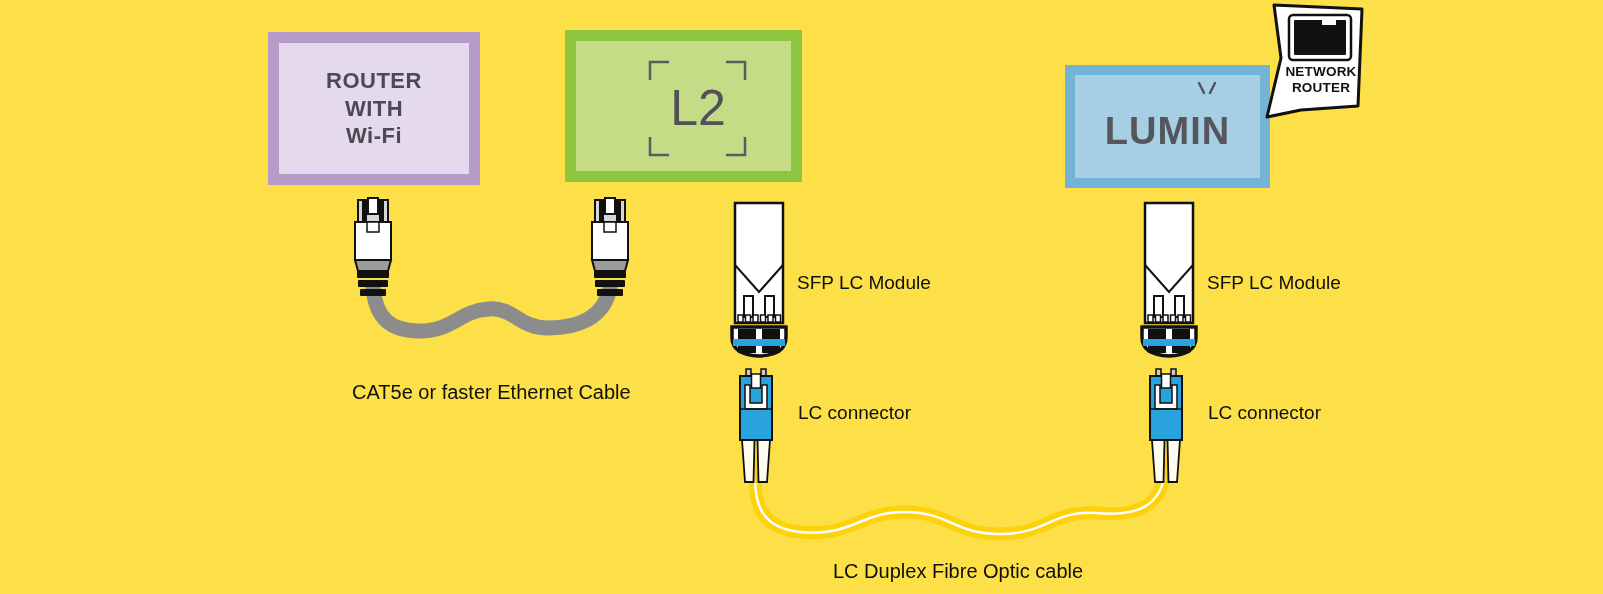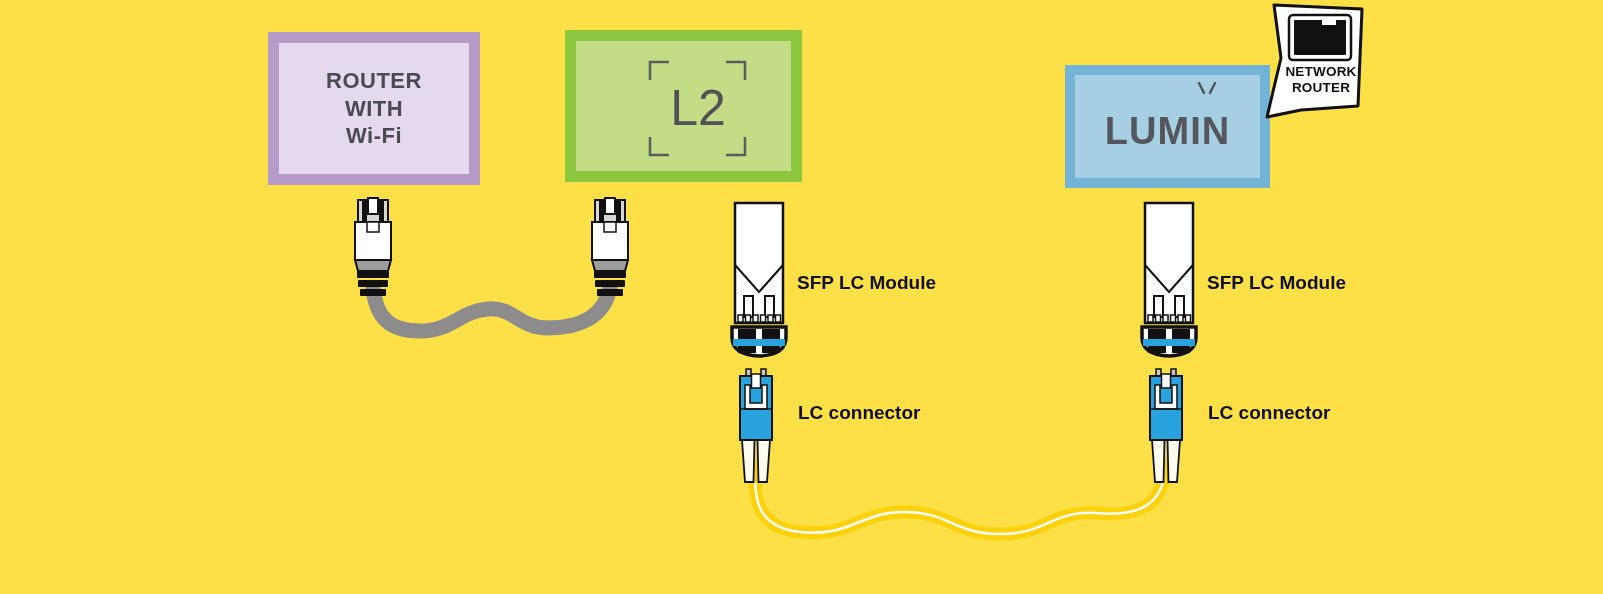--- a/index.html
+++ b/index.html
@@ -25,21 +25,21 @@
     font-size:50px;font-weight:400;color:#515157;
   }
   .box.lumin{
     left:1065px;top:29px;width:205px;height:123px;
     border:10px solid var(--lumin-border,#73b3d5);
     background:var(--lumin-fill,#a6cfe4);
     margin-top:36px;
   }
   .lumin-text{font-size:38px;font-weight:700;letter-spacing:1px;color:#55555c;padding-top:10px;}
   .art{position:absolute;left:0;top:0;}
-  .lbl{position:absolute;white-space:nowrap;font-weight:700;font-size:19px;color:#0f0f0f;}
+  .lbl{position:absolute;white-space:nowrap;font-weight:400;font-size:19px;color:#0f0f0f;}
   .lbl.ethernet{left:352px;top:381px;font-size:20px;}
   .lbl.fibre{left:833px;top:560px;font-size:20px;}
   .lbl.sfp-left{left:797px;top:272px;}
   .lbl.sfp-right{left:1207px;top:272px;}
   .lbl.lc-left{left:798px;top:402px;}
   .lbl.lc-right{left:1208px;top:402px;}
   .callout-text{
     position:absolute;left:1276px;top:64px;width:90px;text-align:center;
     font-size:13.5px;font-weight:600;line-height:1.15;color:#111;letter-spacing:.2px;
   }
@@ -137,23 +137,25 @@
     <path d="M 1199 83 L 1204 93 M 1215 83 L 1210 93" fill="none" stroke="#55555c" stroke-width="2.5" stroke-linecap="round"></path>
 
     <polygon points="1274,5 1362,9 1358,106 1301,110 1267,117 1281,58" fill="#ffffff" stroke="#111" stroke-width="3" stroke-linejoin="round"></polygon>
     <g transform="translate(1289,15)">
       <rect x="0" y="0" width="62" height="45" rx="4" fill="#fff" class="ink" stroke-width="2.5"></rect>
       <rect x="5" y="5" width="52" height="35" rx="1" fill="#111"></rect>
       <rect x="33" y="5" width="14" height="5" fill="#fff"></rect>
     </g>
   </svg>
 
+  <div class="lbl ethernet">CAT5e or faster Ethernet Cable</div>
   <div class="lbl sfp-left">SFP LC Module</div>
   <div class="lbl sfp-right">SFP LC Module</div>
   <div class="lbl lc-left">LC connector</div>
   <div class="lbl lc-right">LC connector</div>
+  <div class="lbl fibre">LC Duplex Fibre Optic cable</div>
 
   <div class="callout-text">
     <div>NETWORK</div>
     <div>ROUTER</div>
   </div>
 
 </div>
 
 </body></html>

